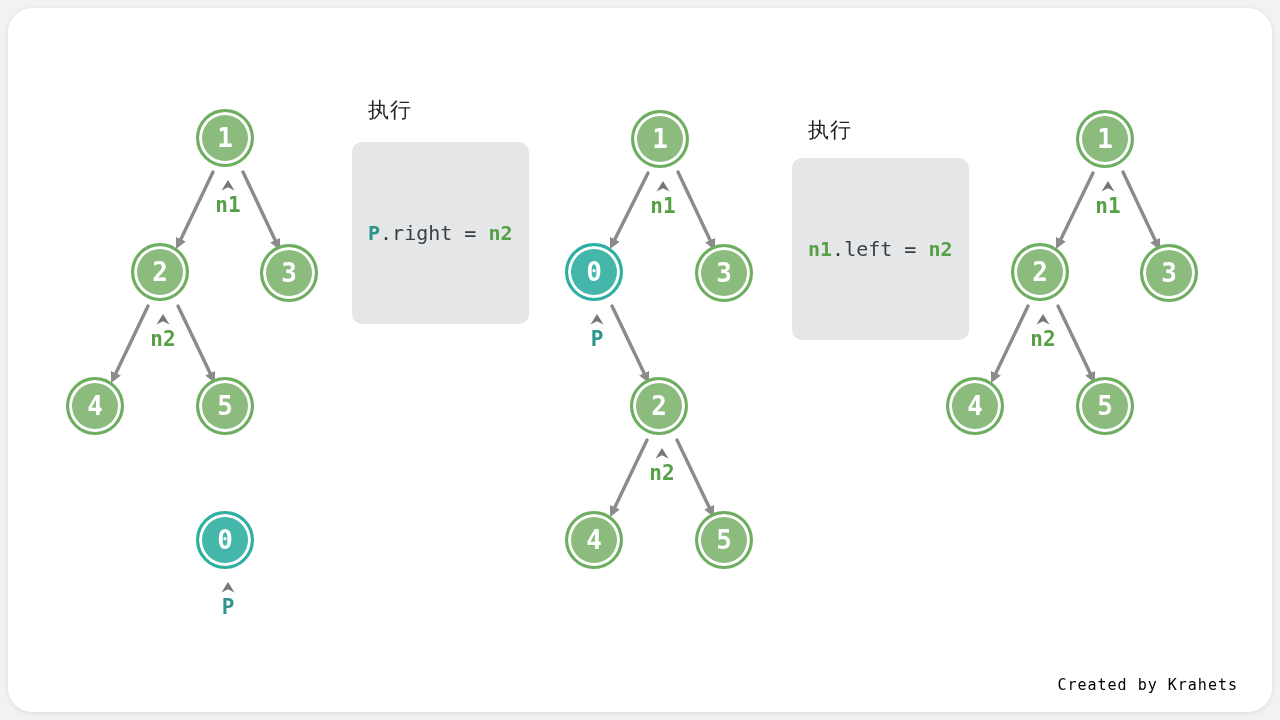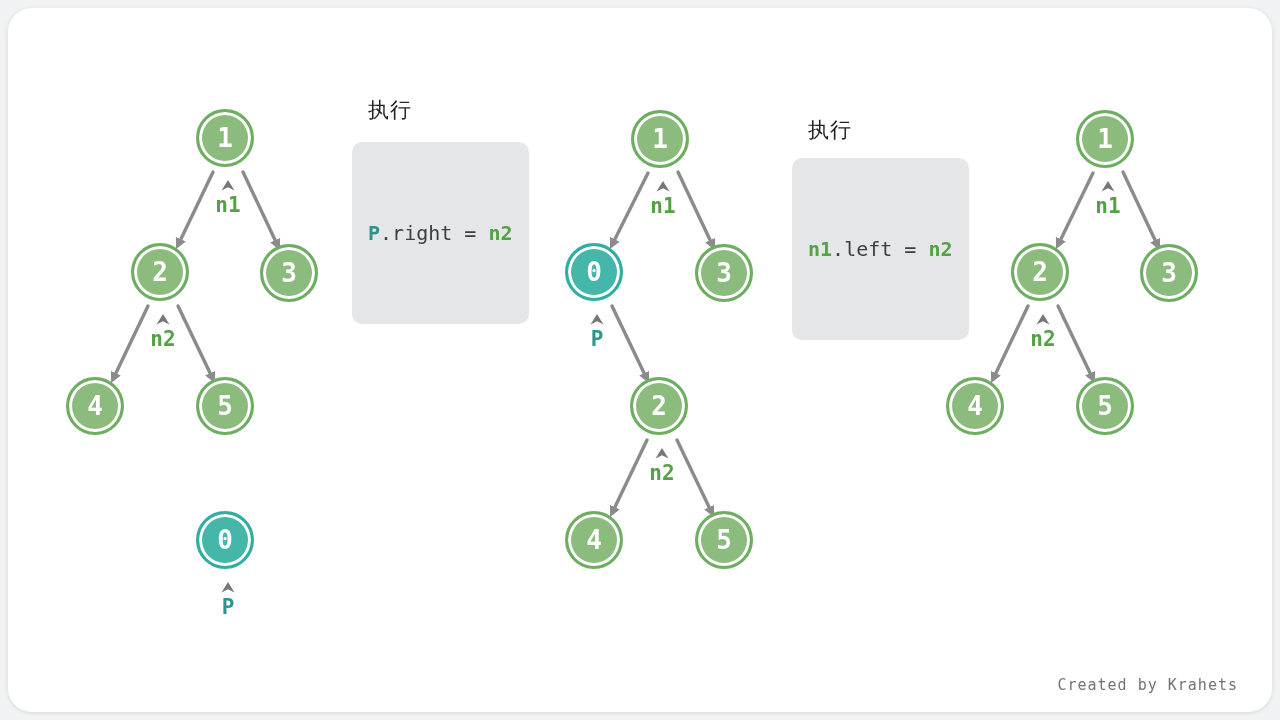--- a/index.html
+++ b/index.html
@@ -40,21 +40,21 @@
     position:absolute; background:#e5e6e7; border-radius:10px;
     padding:6px 16px; font-family:"DejaVu Sans Mono", monospace;
     font-size:20px; line-height:34px; color:#3a3f42; white-space:pre;
   }
   .tok[data-color="green"] { color:#56a047; font-weight:bold; }
   .tok[data-color="teal"]  { color:#2e9388; font-weight:bold; }
 
   .watermark {
     position:absolute; right:42px; bottom:26px;
     font-family:"DejaVu Sans Mono", monospace;
-    font-size:15px; color:#737373; letter-spacing:1px;
+    font-size:15px; color:#000000; letter-spacing:1px;
   }
 </style>
 </head>
 <body>
 
 <div class="canvas">
   <div class="card"></div>
 
   <svg class="overlay" width="1280" height="720">
     <defs>

